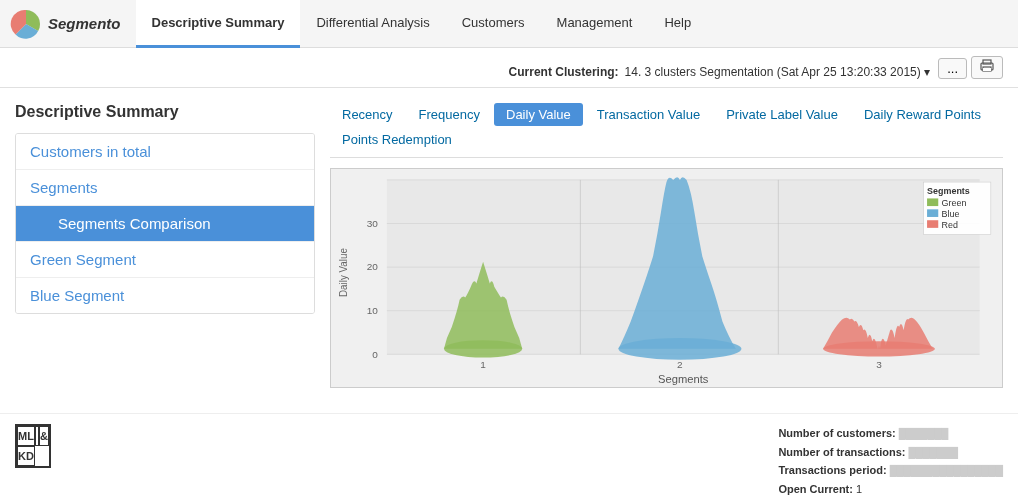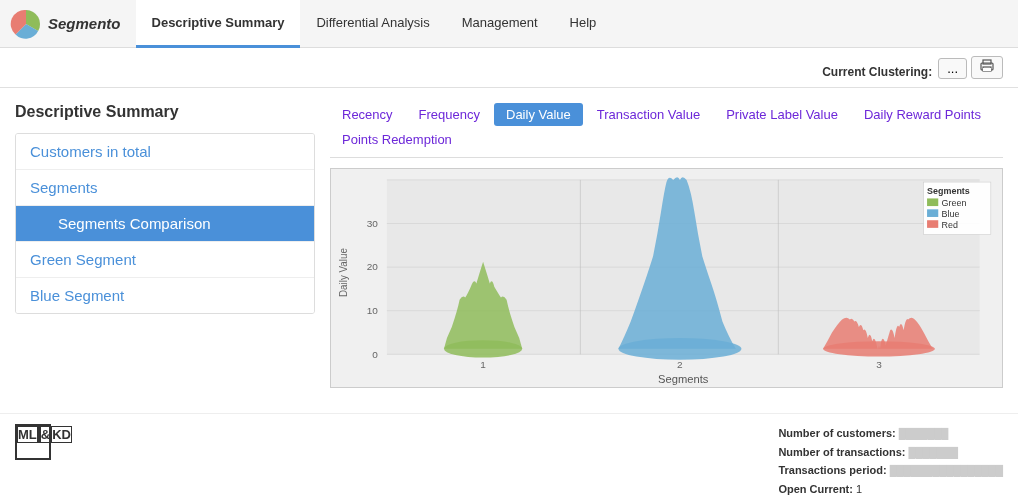--- a/index.html
+++ b/index.html
@@ -135,21 +135,21 @@
       flex-wrap: wrap;
       gap: 2px;
       margin-bottom: 10px;
       border-bottom: 1px solid #ddd;
       padding-bottom: 6px;
     }
     .chart-tab {
       padding: 4px 12px;
       cursor: pointer;
       font-size: 13px;
-      color: #6d28d9;
+      color: #0369a1;
       border-radius: 3px;
     }
     .chart-tab.active {
       background: #4a90d9;
       color: #fff;
     }
 
     
     .chart-container {
       position: relative;
@@ -174,26 +174,26 @@
       margin-top: 10px;
       border-top: 1px solid #eee;
     }
     .footer-logo {
       display: flex;
       align-items: center;
       gap: 6px;
     }
     .footer-logo-box {
       width: 36px;
-      height: 36px;
+      height: 44px;
       border: 2px solid #333;
       display: grid;
-      grid-template-columns: 1fr 1fr 1fr 1fr;
+      grid-template-columns: 1fr 1fr 1fr;
       grid-template-rows: 1fr 1fr;
-      font-size: 13px;
+      font-size: 11px;
       font-weight: bold;
       text-align: center;
     }
     .footer-logo-box span {
       display: flex;
       align-items: center;
       justify-content: center;
       border: 1px solid #333;
     }
     .footer-logo-text {
@@ -223,27 +223,29 @@
 
       <path d="M16 16 L28.12 23 A14 14 0 0 1 5.5 26.5 Z" fill="#6aaed6"></path>
 
       <path d="M16 16 L5.5 26.5 A14 14 0 0 1 16 2 Z" fill="#e87d72"></path>
     </svg>
     <span class="logo-text">Segmento</span>
   </div>
   <div class="nav-tabs">
     <div class="nav-tab active">Descriptive Summary</div>
     <div class="nav-tab">Differential Analysis</div>
+    <div class="nav-tab">Customers</div>
     <div class="nav-tab">Management</div>
     <div class="nav-tab">Help</div>
   </div>
 </nav>
 
 <div class="clustering-bar">
   <span class="clustering-label">Current Clustering:</span>
+  <span class="clustering-value">14. 3 clusters Segmentation (Sat Apr 25 13:20:33 2015) ▾</span>
   <button class="clustering-dots">...</button>
   <button class="clustering-print">
     <svg width="14" height="14" viewBox="0 0 14 14">
       <rect x="1" y="4" width="12" height="7" rx="1" fill="none" stroke="#555" stroke-width="1.2"></rect>
       <rect x="3" y="1" width="8" height="4" fill="none" stroke="#555" stroke-width="1.2"></rect>
       <rect x="3" y="8" width="8" height="4" fill="none" stroke="#555" stroke-width="1.2"></rect>
       <rect x="3" y="9" width="8" height="3" fill="#fff"></rect>
     </svg>
   </button>
 </div>

